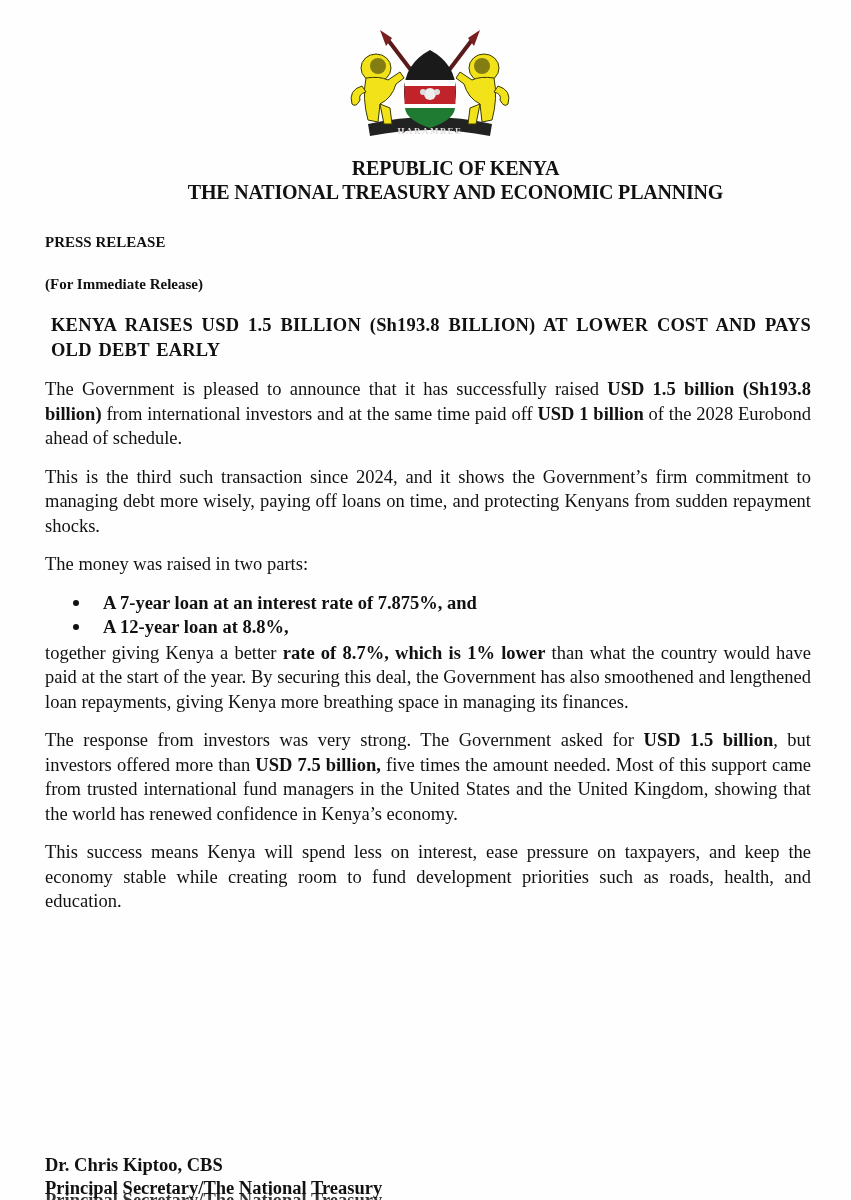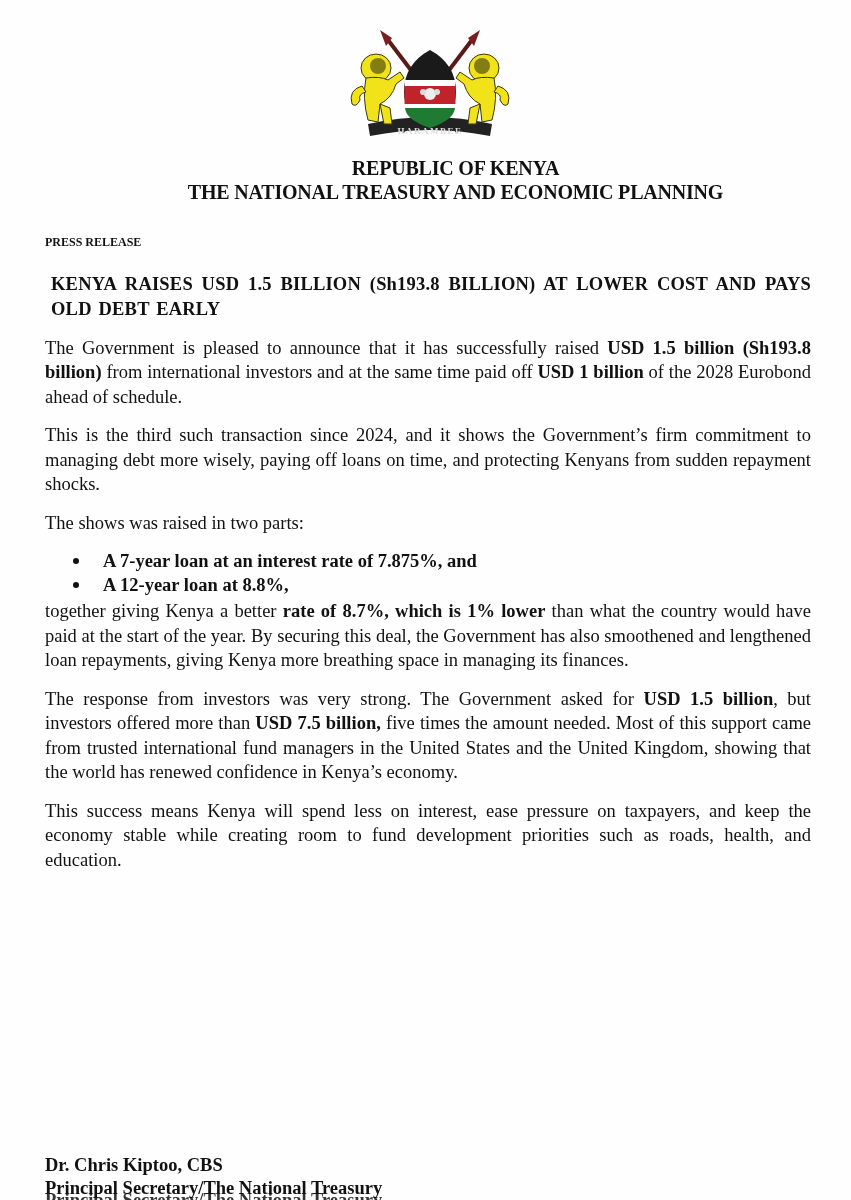--- a/index.html
+++ b/index.html
@@ -43,21 +43,21 @@
   .content {
     position: absolute;
     left: 45px;
     top: 230px;
     width: 766px;
     font-size: 18.5px;
     line-height: 24.5px;
   }
   .label {
     font-weight: bold;
-    font-size: 12px;
+    font-size: 15px;
     margin: 0 0 17px 0;
   }
   .headline {
     font-weight: bold;
     font-size: 18.5px;
     line-height: 25px;
     text-align: justify;
     text-align-last: left;
     letter-spacing: 0.2px;
     margin: 0 0 14px 6px;
@@ -149,27 +149,28 @@
     <circle cx="142" cy="38" r="8" fill="#2a2a10" opacity="0.55"></circle>
   </svg>
 
   <div class="header">
     <div>REPUBLIC OF KENYA</div>
     <div>THE NATIONAL TREASURY AND ECONOMIC PLANNING</div>
   </div>
 
   <div class="content">
     <p class="label">PRESS RELEASE</p>
+    <p class="label">(For Immediate Release)</p>
     <p class="headline">KENYA RAISES USD 1.5 BILLION (Sh193.8 BILLION) AT LOWER COST AND PAYS OLD DEBT EARLY</p>
 
     <p class="para"><span>The Government is pleased to announce that it has successfully raised </span><b>USD 1.5 billion (Sh193.8 billion)</b><span> from international investors and at the same time paid off </span><b>USD 1 billion</b><span> of the 2028 Eurobond ahead of schedule.</span></p>
 
     <p class="para">This is the third such transaction since 2024, and it shows the Government’s firm commitment to managing debt more wisely, paying off loans on time, and protecting Kenyans from sudden repayment shocks.</p>
 
-    <p class="para">The shows was raised in two parts:</p>
+    <p class="para">The money was raised in two parts:</p>
 
     <ul class="bullets">
       <li><span class="bullet-dot"></span><span>A 7-year loan at an interest rate of 7.875%, and</span></li>
       <li><span class="bullet-dot"></span><span>A 12-year loan at 8.8%,</span></li>
     </ul>
 
     <p class="para"><span>together giving Kenya a better </span><b>rate of 8.7%, which is 1% lower</b><span> than what the country would have paid at the start of the year. By securing this deal, the Government has also smoothened and lengthened loan repayments, giving Kenya more breathing space in managing its finances.</span></p>
 
     <p class="para"><span>The response from investors was very strong. The Government asked for </span><b>USD 1.5 billion</b><span>, but investors offered more than </span><b>USD 7.5 billion,</b><span> five times the amount needed. Most of this support came from trusted international fund managers in the United States and the United Kingdom, showing that the world has renewed confidence in Kenya’s economy.</span></p>
 

